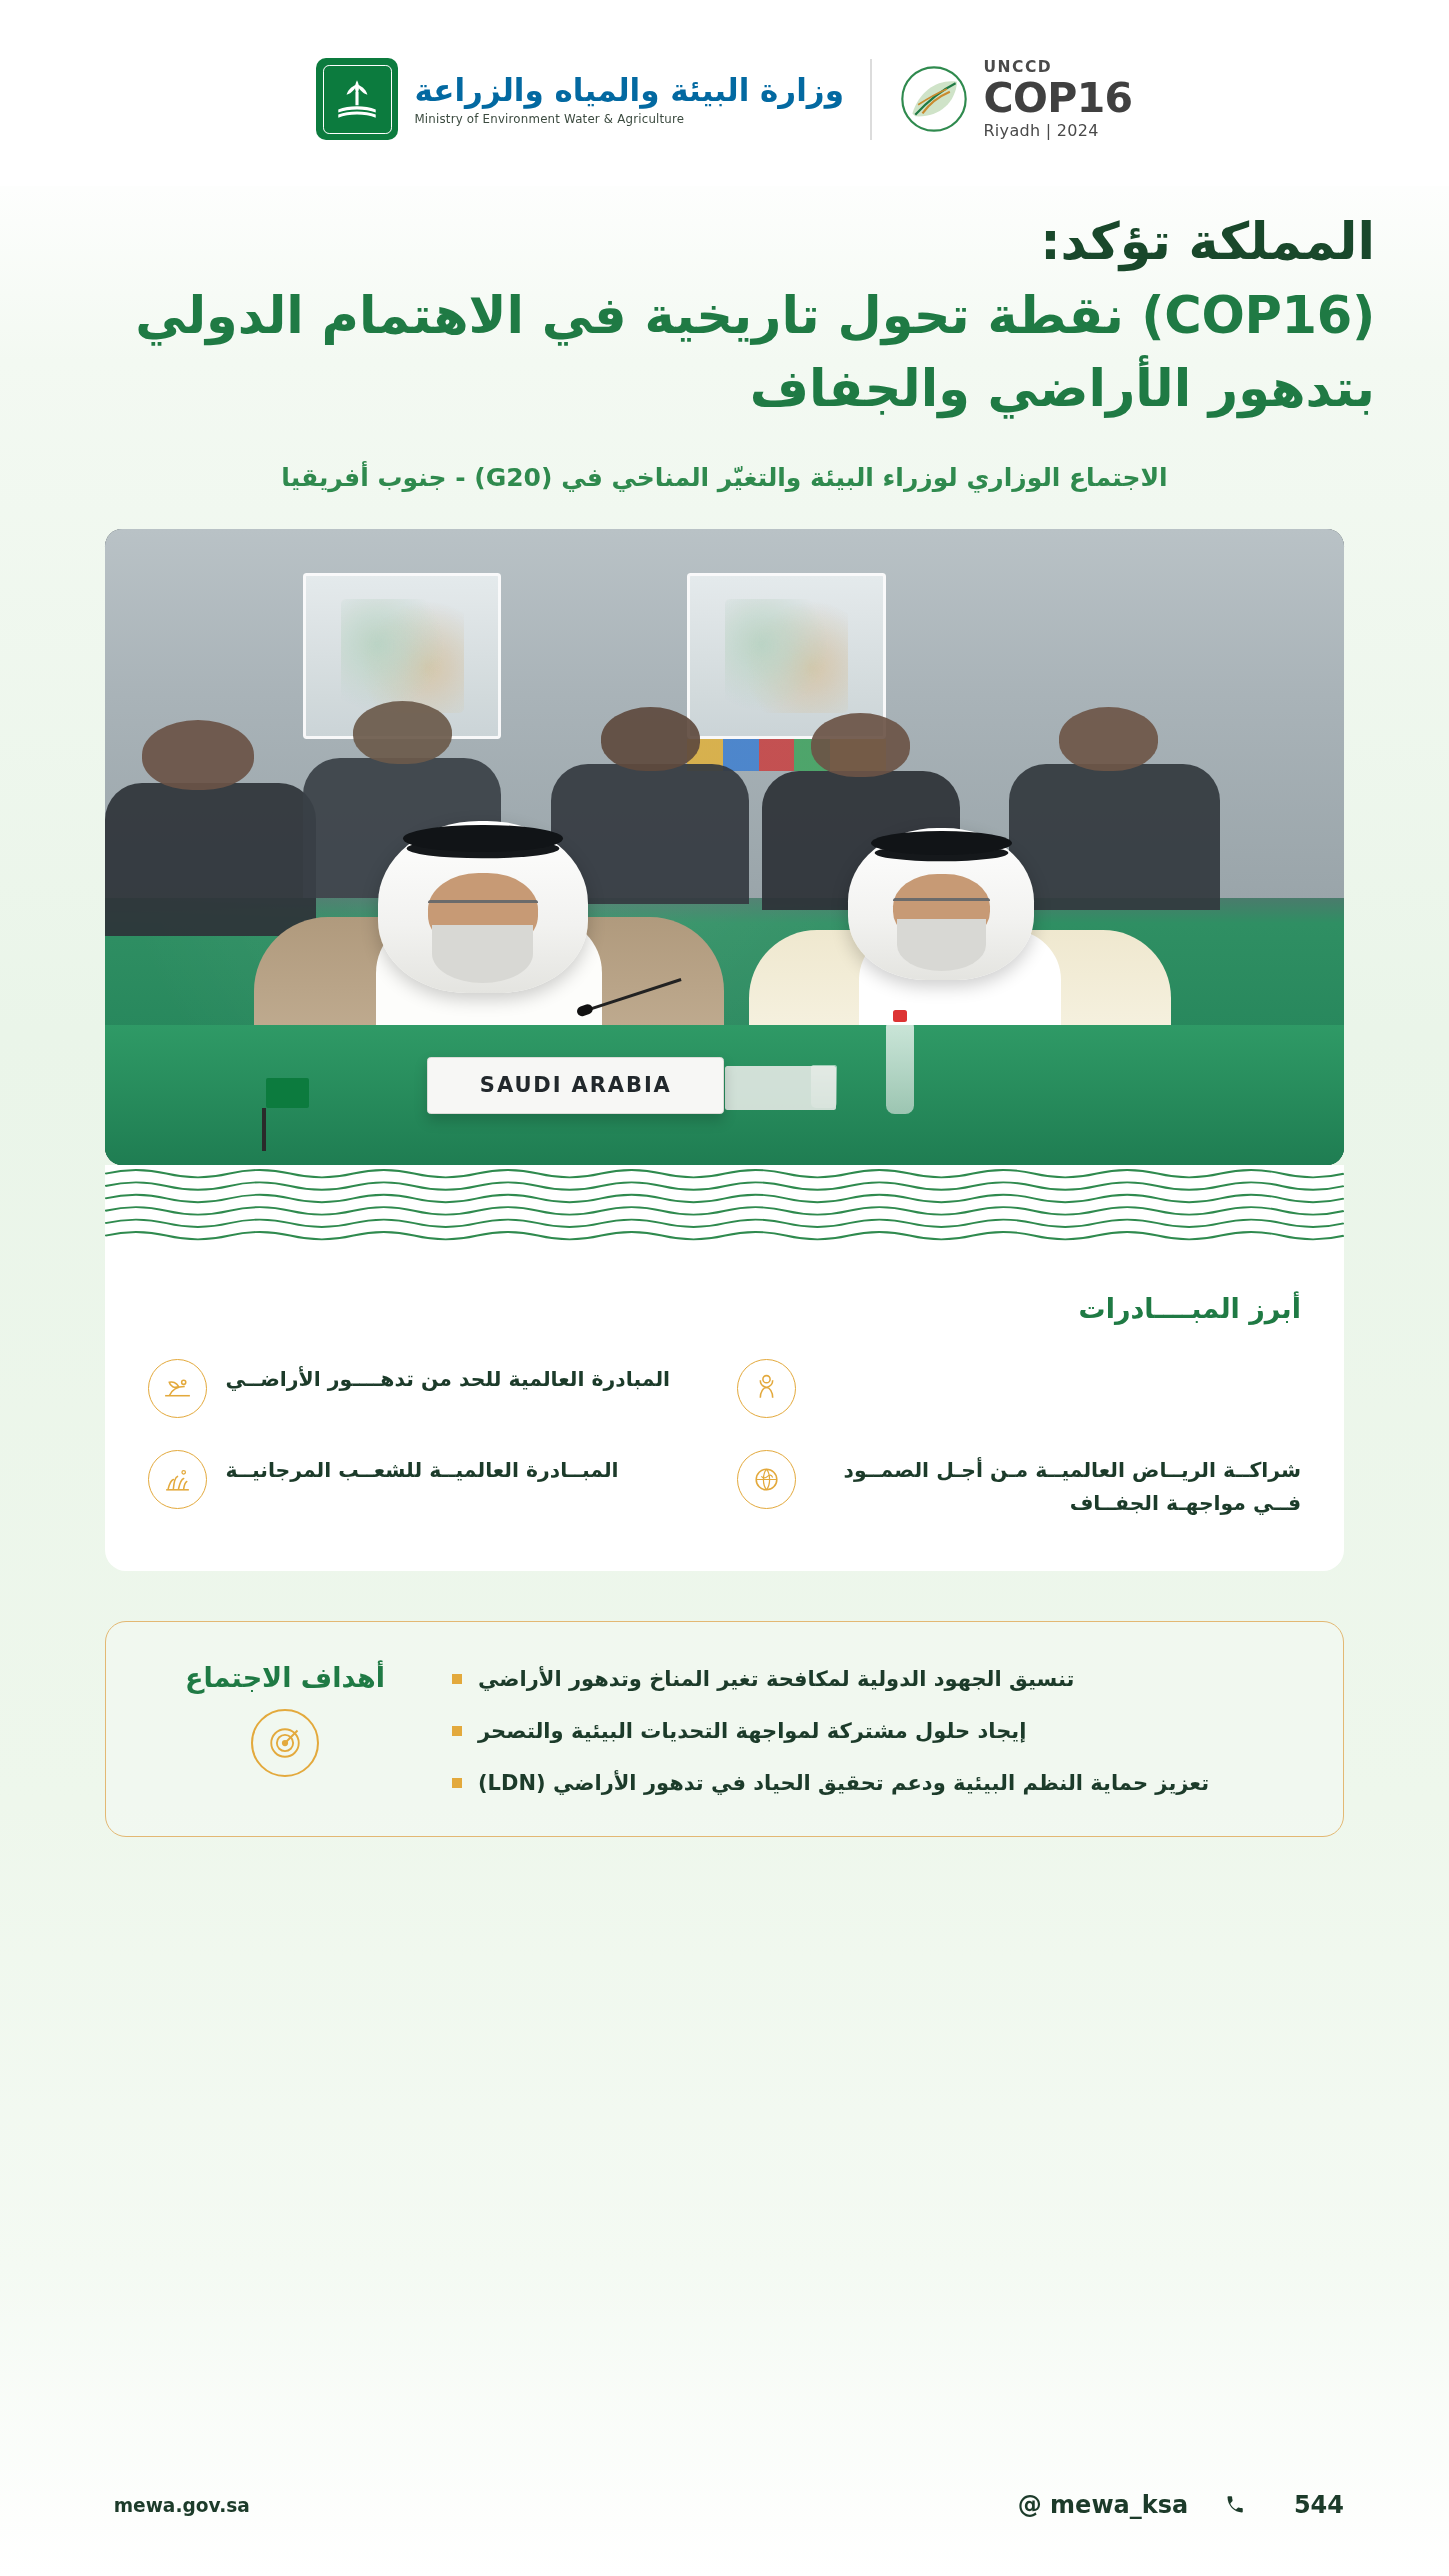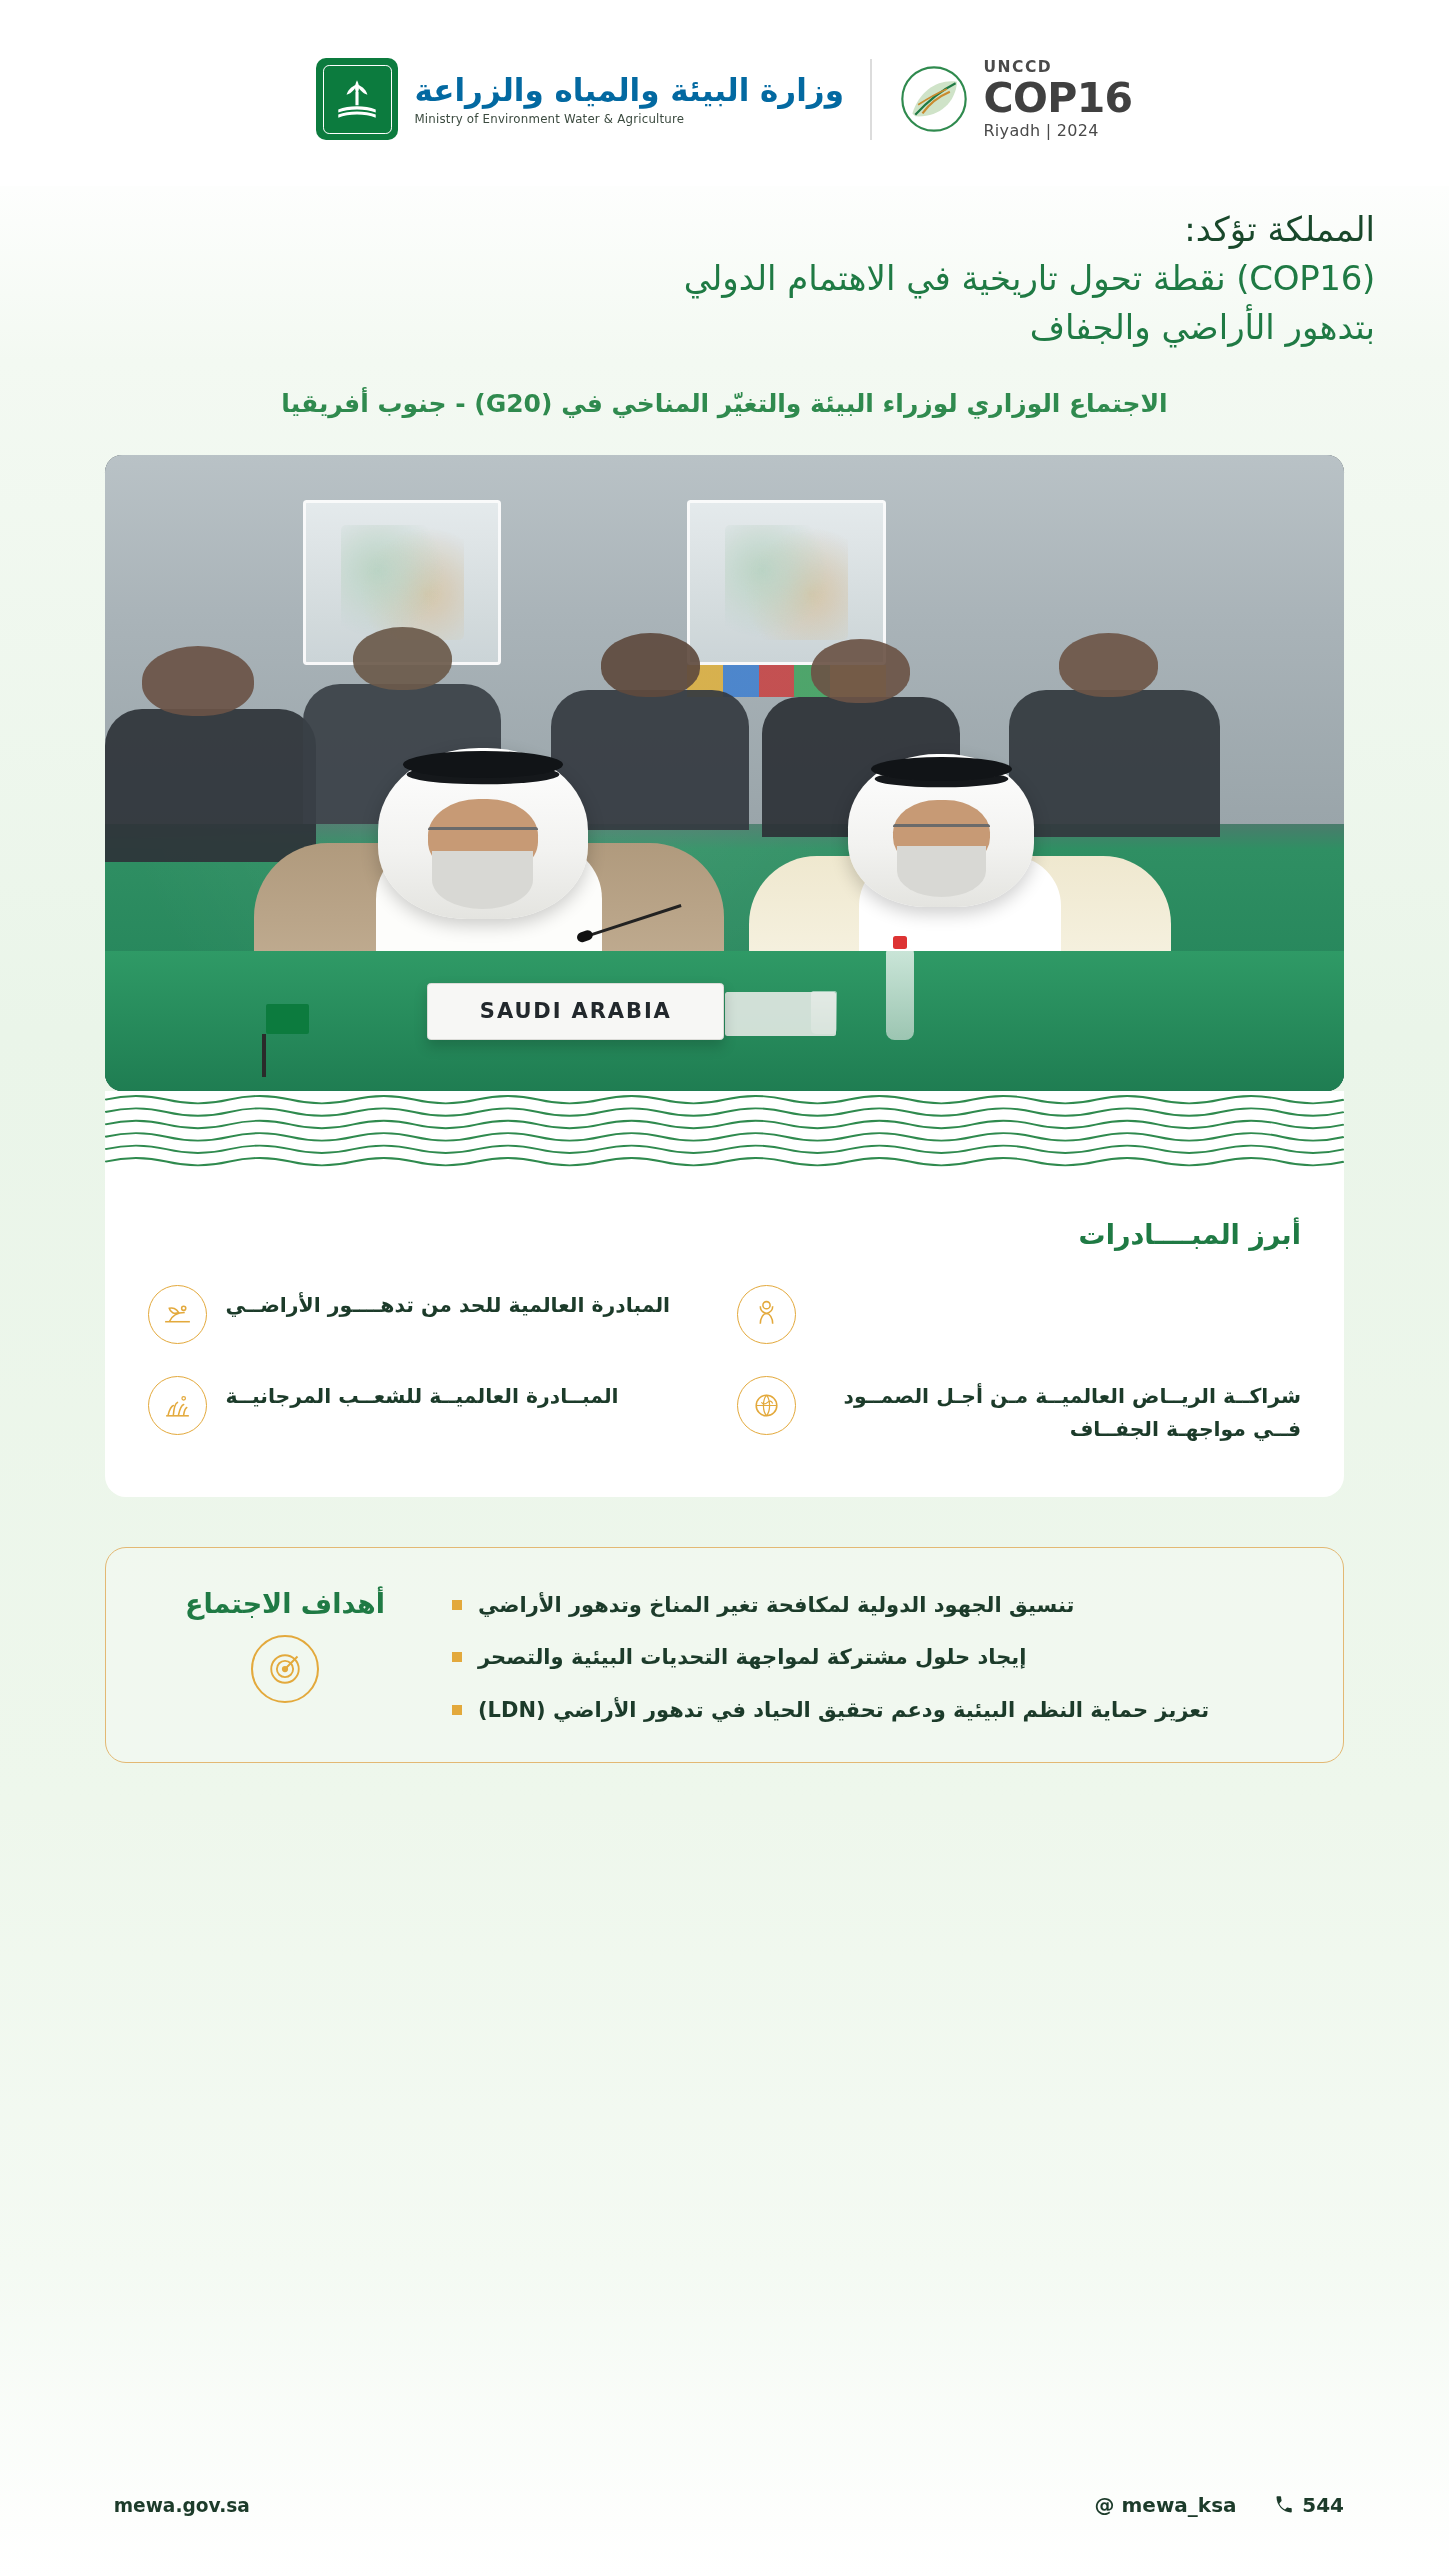--- a/index.html
+++ b/index.html
@@ -65,22 +65,22 @@
     display: flex; align-items: center; justify-content: center;
   }
   .mewa-emblem svg { width: 52px; height: 52px; }
 
   
   .title-block {
     padding: 18.6px 74px 0 74px;
     text-align: right;
   }
   .title-line {
-    font-size: 34px;
-    font-weight: 400;
+    font-size: 51px;
+    font-weight: 700;
     color: #19482b;
     line-height: 1.45;
     letter-spacing: -0.3px;
   }
   .title-line.accent { color: #1f7a44; }
   .subtitle {
     margin-top: 33px;
     font-size: 25px;
     font-weight: 700;
     color: #2f8a4e;
@@ -335,21 +335,21 @@
 
   
   .footer {
     position: absolute; left: 0; right: 0; bottom: 0;
     height: 142px;
     display: flex; align-items: center; justify-content: space-between;
     padding: 0 105px;
   }
   .foot-left { display: flex; align-items: center; gap: 37px; direction: ltr; }
   .foot-item { display: flex; align-items: center; gap: 8.7px; }
-  .foot-item span.txt { font-size: 20px; color: #1c3b2a; font-weight: 700; }
+  .foot-item span.txt { font-size: 24px; color: #1c3b2a; font-weight: 700; margin-left: 40px; }
   .foot-item svg { width: 20px; height: 20px; }
   .foot-right { display: flex; align-items: center; gap: 8.7px; direction: ltr; }
 </style>
 </head>
 <body>
 
 <div class="page">
 
   <div class="header">
     <div class="cop-logo">

